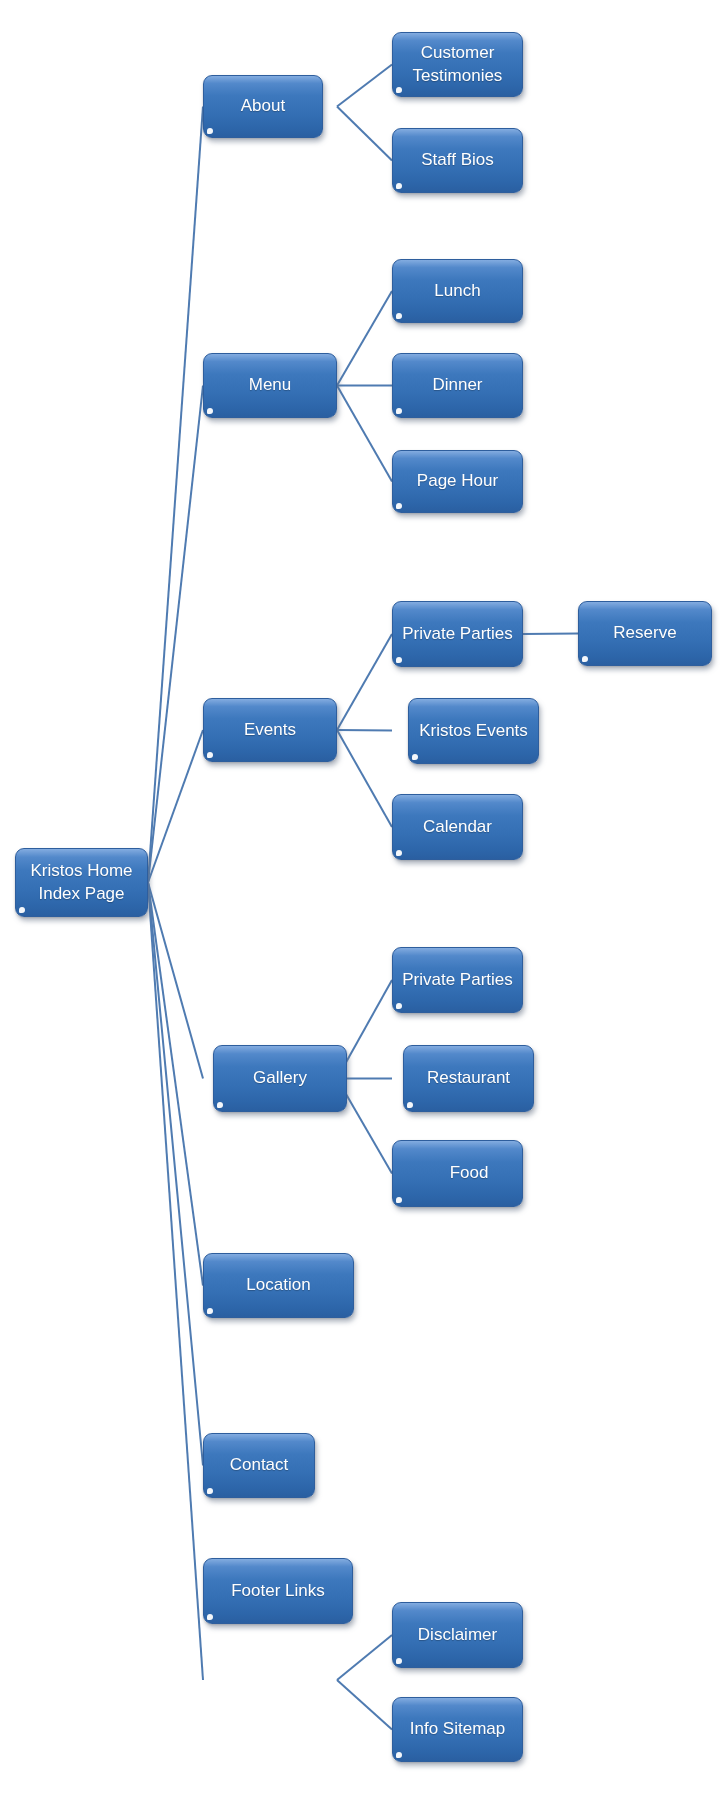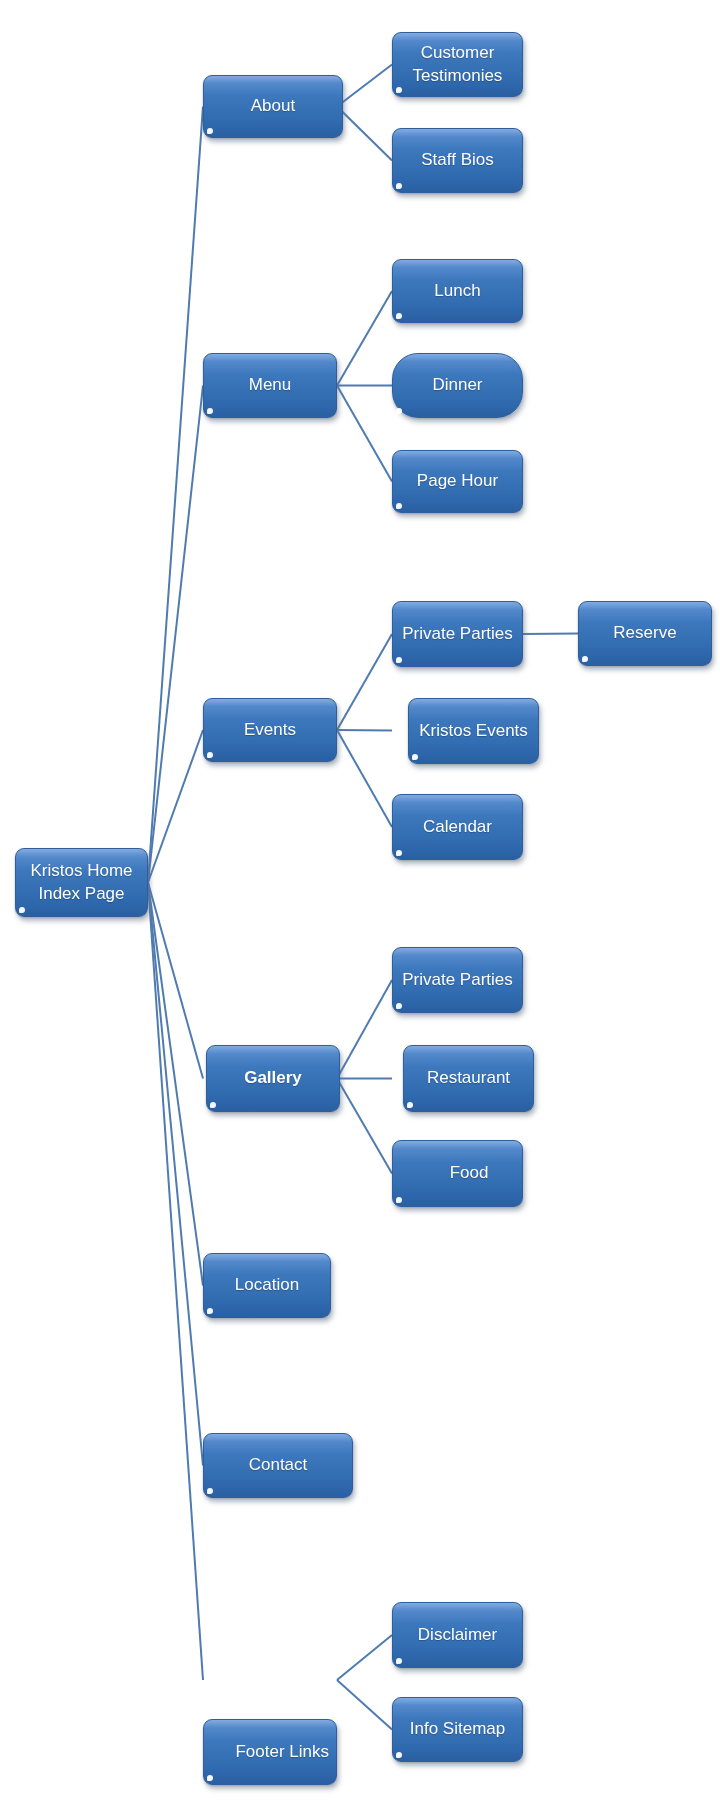--- a/index.html
+++ b/index.html
@@ -85,75 +85,75 @@
       <line x1="148" y1="882.5" x2="203" y2="1285.5" stroke="#4F7BB1" stroke-width="2"></line>
       <line x1="148" y1="882.5" x2="203" y2="1465.5" stroke="#4F7BB1" stroke-width="2"></line>
       <line x1="148" y1="882.5" x2="203" y2="1680" stroke="#4F7BB1" stroke-width="2"></line>
       <line x1="337" y1="1680" x2="392" y2="1635" stroke="#4F7BB1" stroke-width="2"></line>
       <line x1="337" y1="1680" x2="392" y2="1729.5" stroke="#4F7BB1" stroke-width="2"></line>
     </svg>
   <div id="nodes-layer">
       <div class="node" style="left: 15px; top: 848px; width: 133px; height: 69px;">
         <span class="node-label">Kristos Home Index Page</span>
       </div>
-      <div class="node" style="left: 203px; top: 75px; width: 140px; height: 63px;">
+      <div class="node" style="left: 203px; top: 75px; width: 120px; height: 63px;">
         <span class="node-label">About</span>
       </div>
       <div class="node" style="left: 392px; top: 32px; width: 131px; height: 65px; align-items: center;">
         <span class="node-label">Customer Testimonies</span>
       </div>
       <div class="node" style="left: 392px; top: 128px; width: 131px; height: 65px;">
         <span class="node-label">Staff Bios</span>
       </div>
       <div class="node" style="left: 203px; top: 353px; width: 134px; height: 65px;">
         <span class="node-label">Menu</span>
       </div>
       <div class="node" style="left: 392px; top: 259px; width: 131px; height: 64px;">
         <span class="node-label">Lunch</span>
       </div>
-      <div class="node" style="left: 392px; top: 353px; width: 131px; height: 65px; border-radius: 26px;">
+      <div class="node" style="left: 392px; top: 353px; width: 131px; height: 65px;">
         <span class="node-label">Dinner</span>
       </div>
       <div class="node" style="left: 392px; top: 450px; width: 131px; height: 63px;">
         <span class="node-label">Page Hour</span>
       </div>
       <div class="node" style="left: 203px; top: 698px; width: 134px; height: 64px;">
         <span class="node-label">Events</span>
       </div>
       <div class="node" style="left: 392px; top: 601px; width: 131px; height: 66px;">
         <span class="node-label">Private Parties</span>
       </div>
       <div class="node" style="left: 578px; top: 601px; width: 134px; height: 65px;">
         <span class="node-label">Reserve</span>
       </div>
       <div class="node" style="left: 408px; top: 698px; width: 131px; height: 66px;">
         <span class="node-label">Kristos Events</span>
       </div>
       <div class="node" style="left: 392px; top: 794px; width: 131px; height: 66px; justify-content: center;">
         <span class="node-label">Calendar</span>
       </div>
-      <div class="node" style="left: 206px; top: 1045px; width: 134px; height: 67px; font-weight: bold;">
+      <div class="node" style="left: 213px; top: 1045px; width: 134px; height: 67px;">
         <span class="node-label">Gallery</span>
       </div>
       <div class="node" style="left: 392px; top: 947px; width: 131px; height: 66px;">
         <span class="node-label">Private Parties</span>
       </div>
       <div class="node" style="left: 392px; top: 1045px; width: 131px; height: 67px; margin-left: 11px;">
         <span class="node-label">Restaurant</span>
       </div>
       <div class="node" style="left: 392px; top: 1140px; width: 131px; height: 67px; padding-left: 30px;">
         <span class="node-label">Food</span>
       </div>
-      <div class="node" style="left: 203px; top: 1253px; width: 128px; height: 65px;">
+      <div class="node" style="left: 203px; top: 1253px; width: 151px; height: 65px;">
         <span class="node-label">Location</span>
       </div>
-      <div class="node" style="left: 203px; top: 1433px; width: 150px; height: 65px;">
+      <div class="node" style="left: 203px; top: 1433px; width: 112px; height: 65px;">
         <span class="node-label">Contact</span>
       </div>
-      <div class="node" style="left: 203px; top: 1719px; width: 134px; height: 66px; text-align: right;">
+      <div class="node" style="left: 203px; top: 1558px; width: 150px; height: 66px;">
         <span class="node-label">Footer Links</span>
       </div>
       <div class="node" style="left: 392px; top: 1602px; width: 131px; height: 66px;">
         <span class="node-label">Disclaimer</span>
       </div>
       <div class="node" style="left: 392px; top: 1697px; width: 131px; height: 65px;">
         <span class="node-label">Info Sitemap</span>
       </div>
     </div>
 </div>

